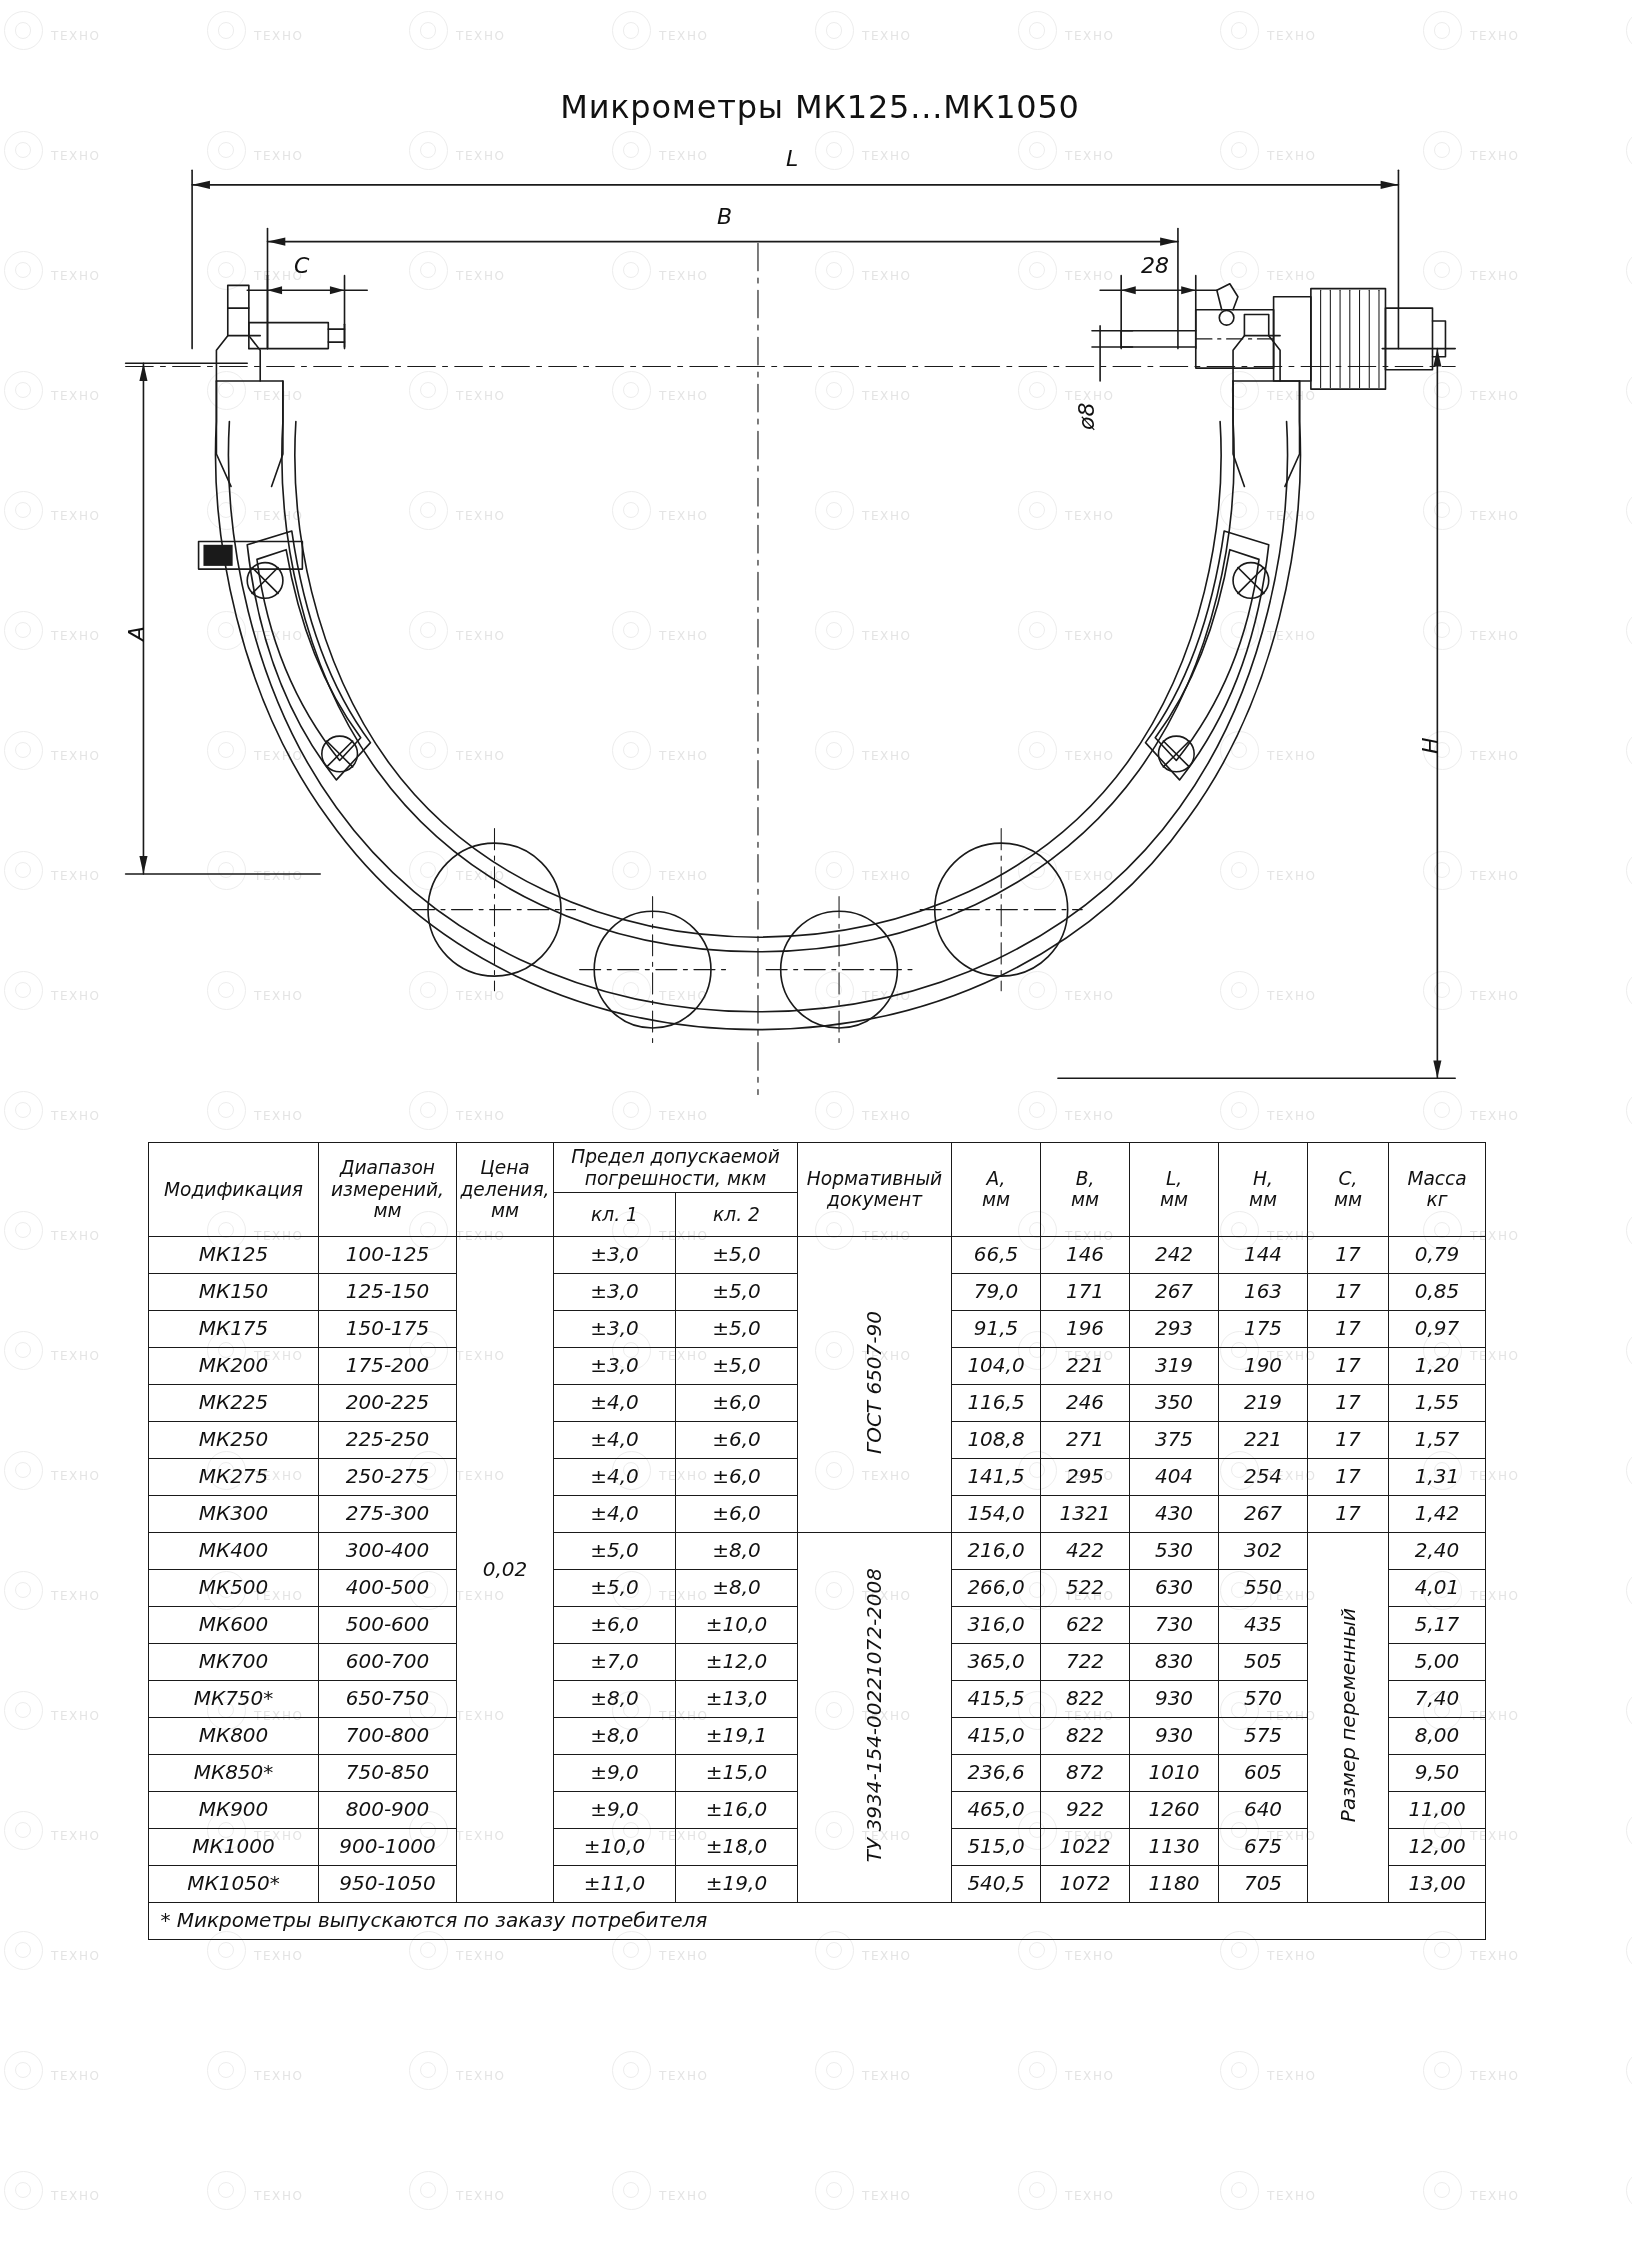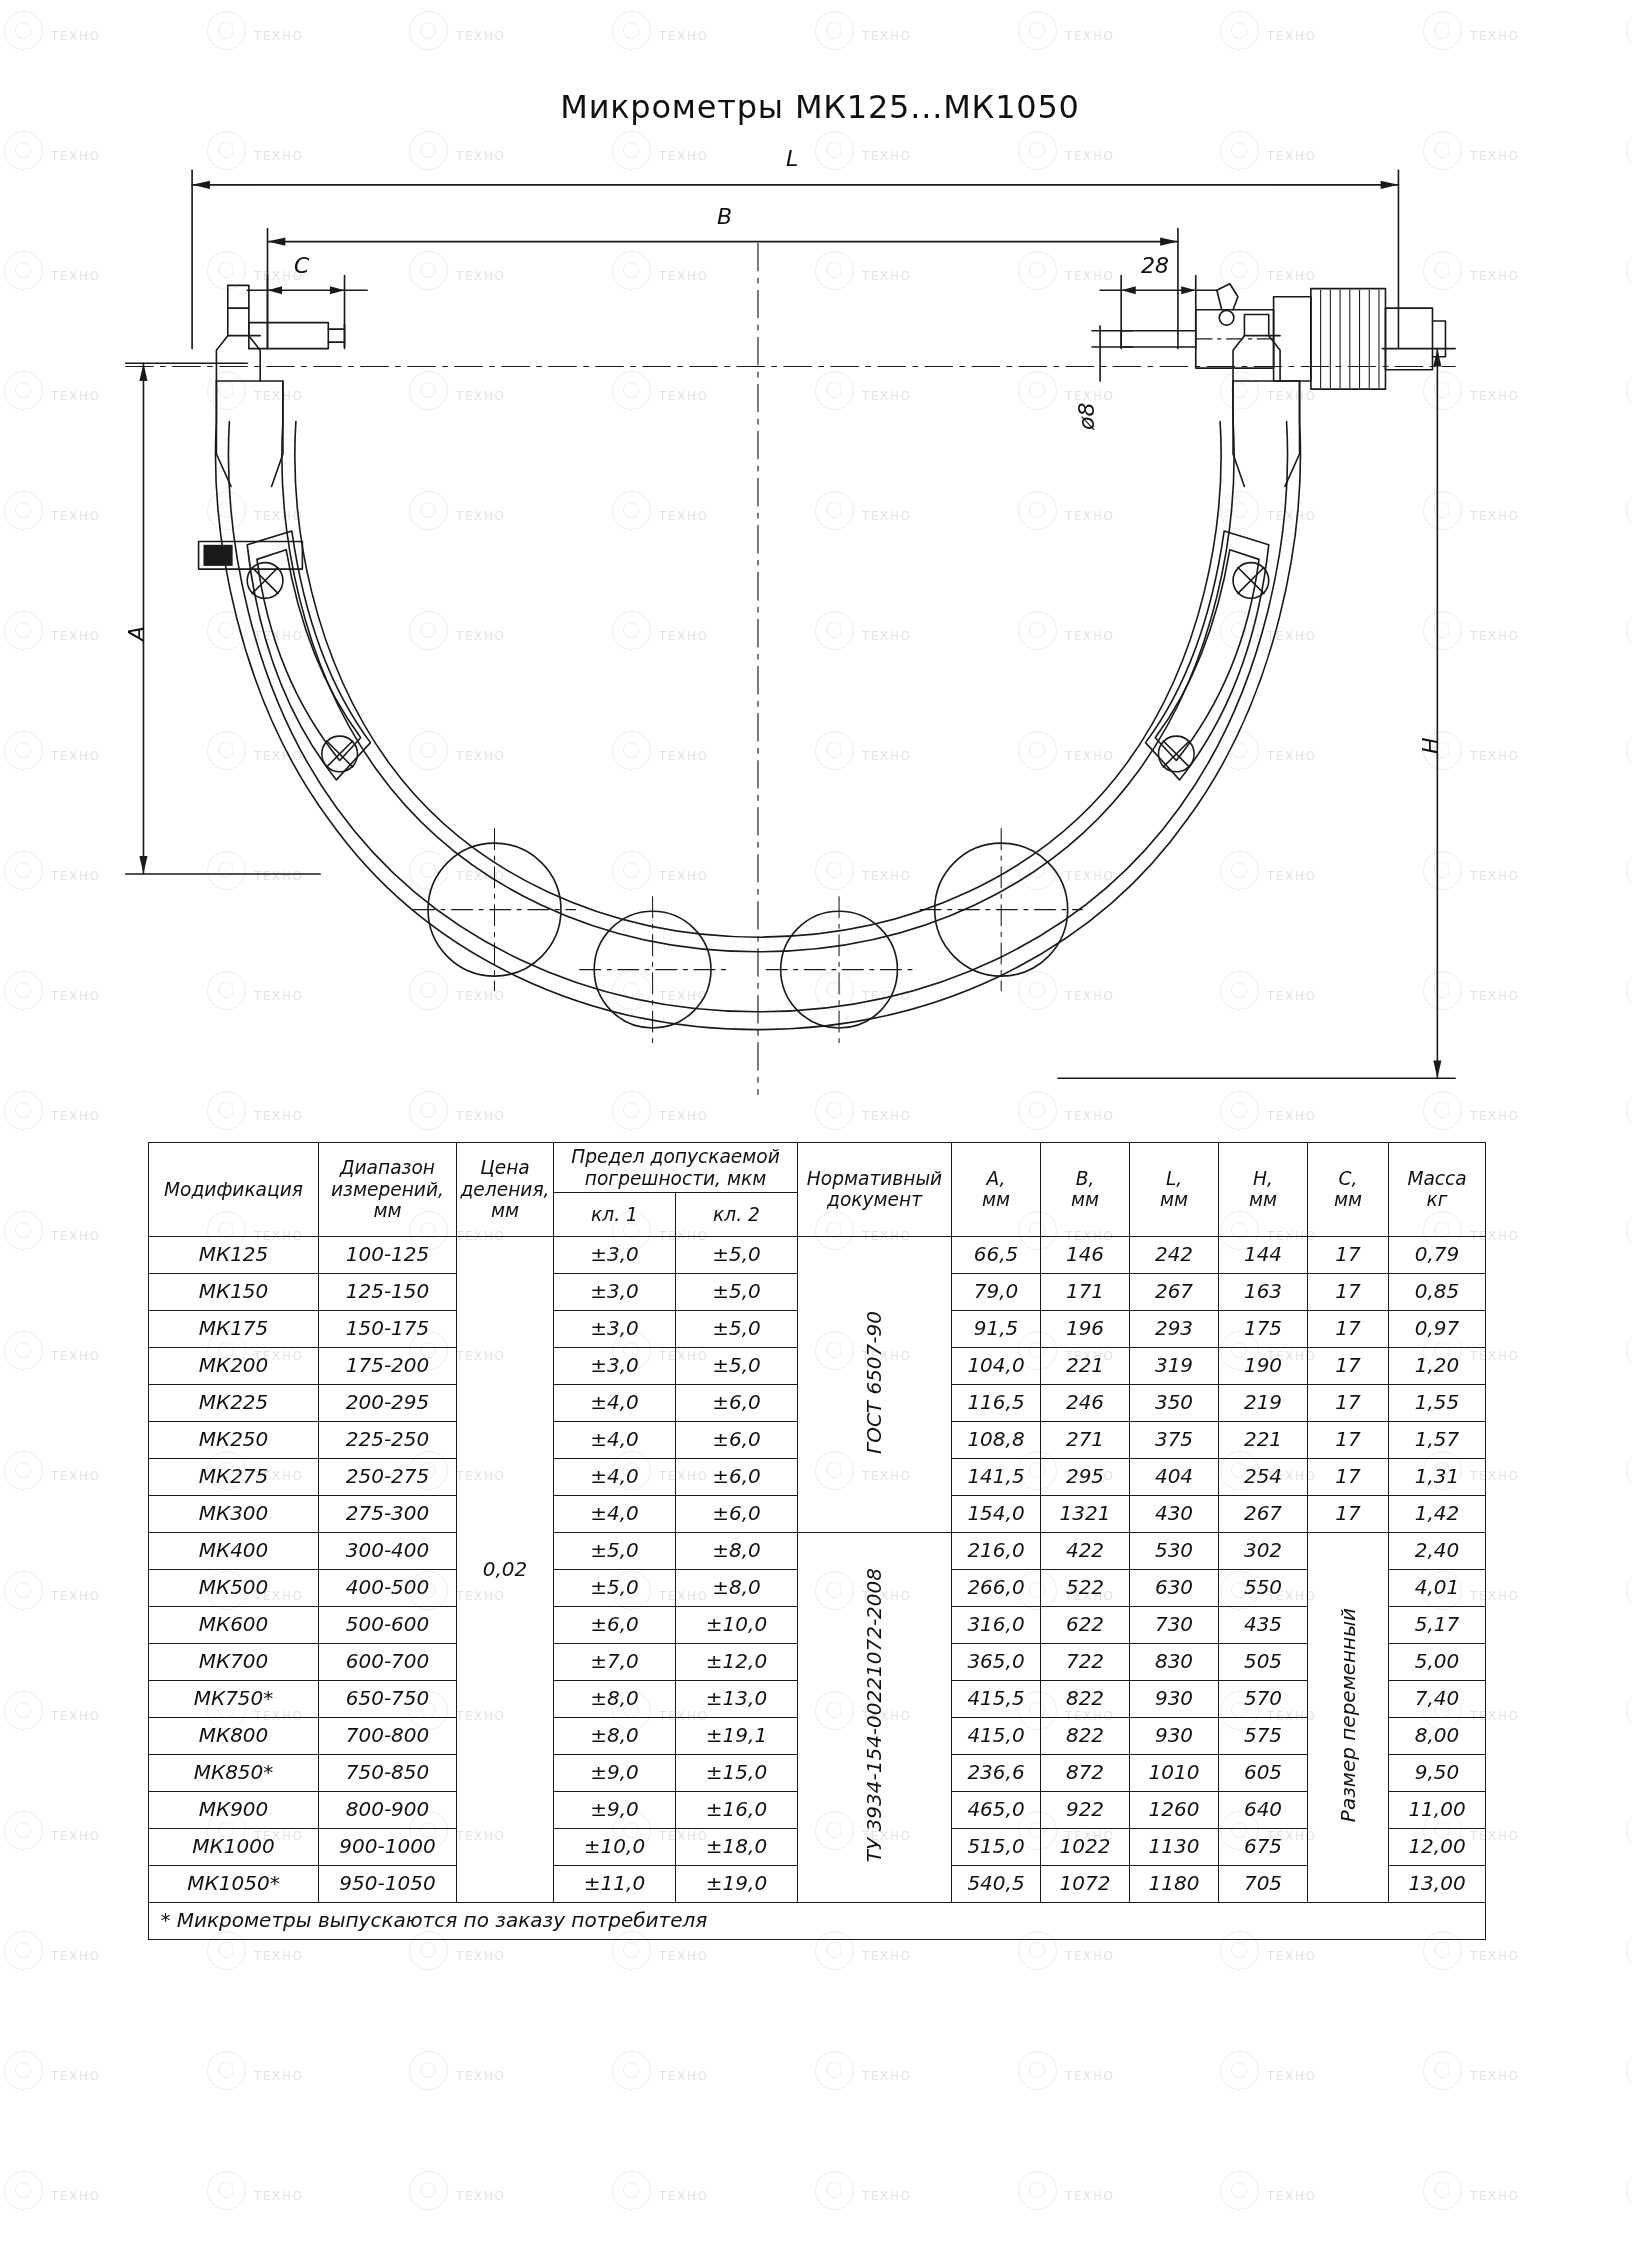--- a/index.html
+++ b/index.html
@@ -704,21 +704,21 @@
             <td>±5,0</td>
             <td>104,0</td>
             <td>221</td>
             <td>319</td>
             <td>190</td>
             <td>17</td>
             <td>1,20</td>
           </tr>
           <tr>
             <td>МК225</td>
-            <td>200-295</td>
+            <td>200-225</td>
             <td>±4,0</td>
             <td>±6,0</td>
             <td>116,5</td>
             <td>246</td>
             <td>350</td>
             <td>219</td>
             <td>17</td>
             <td>1,55</td>
           </tr>
           <tr>

